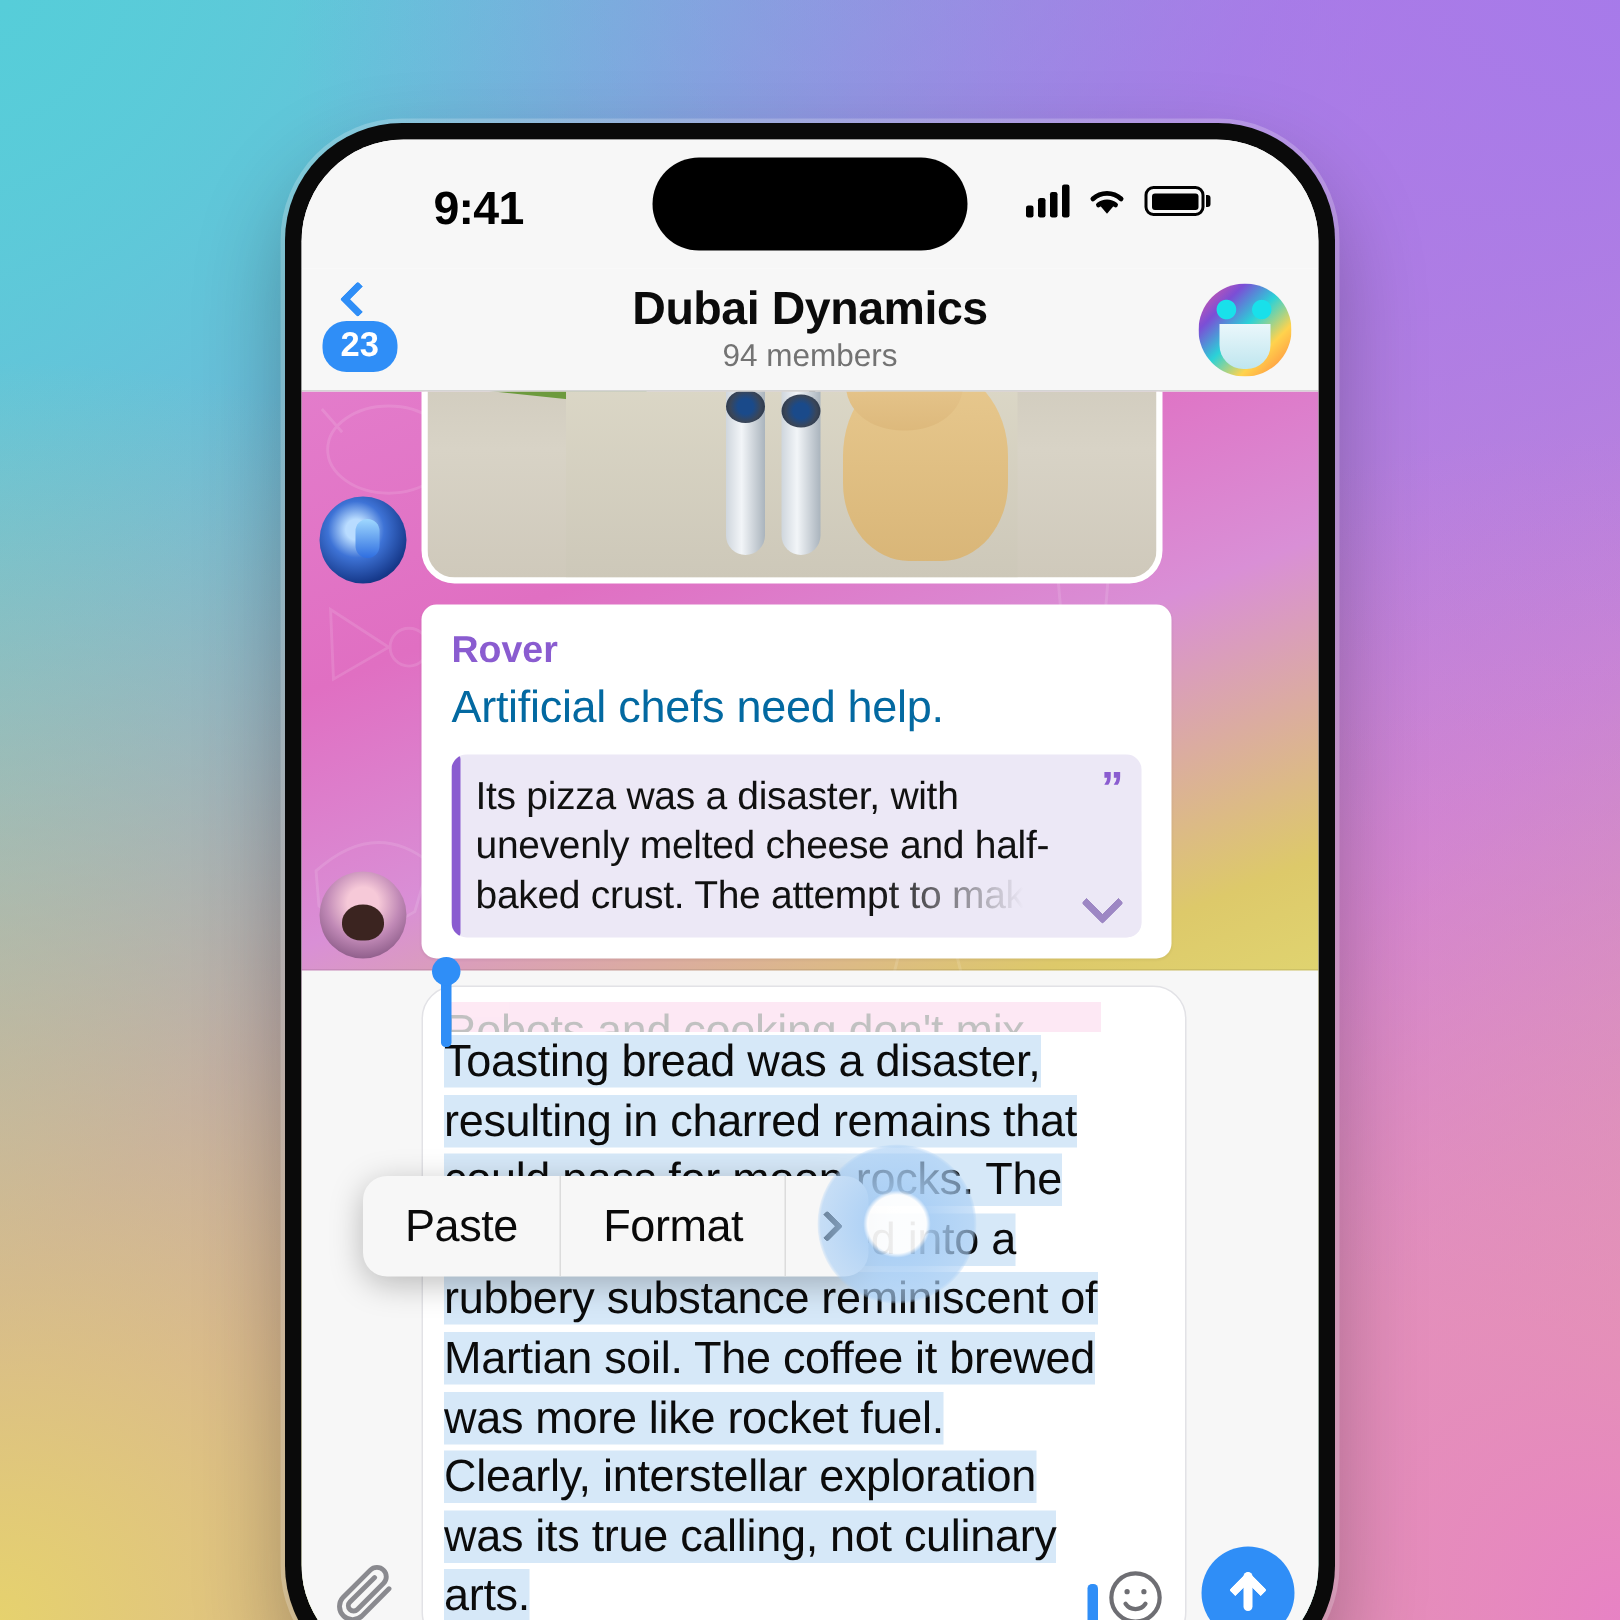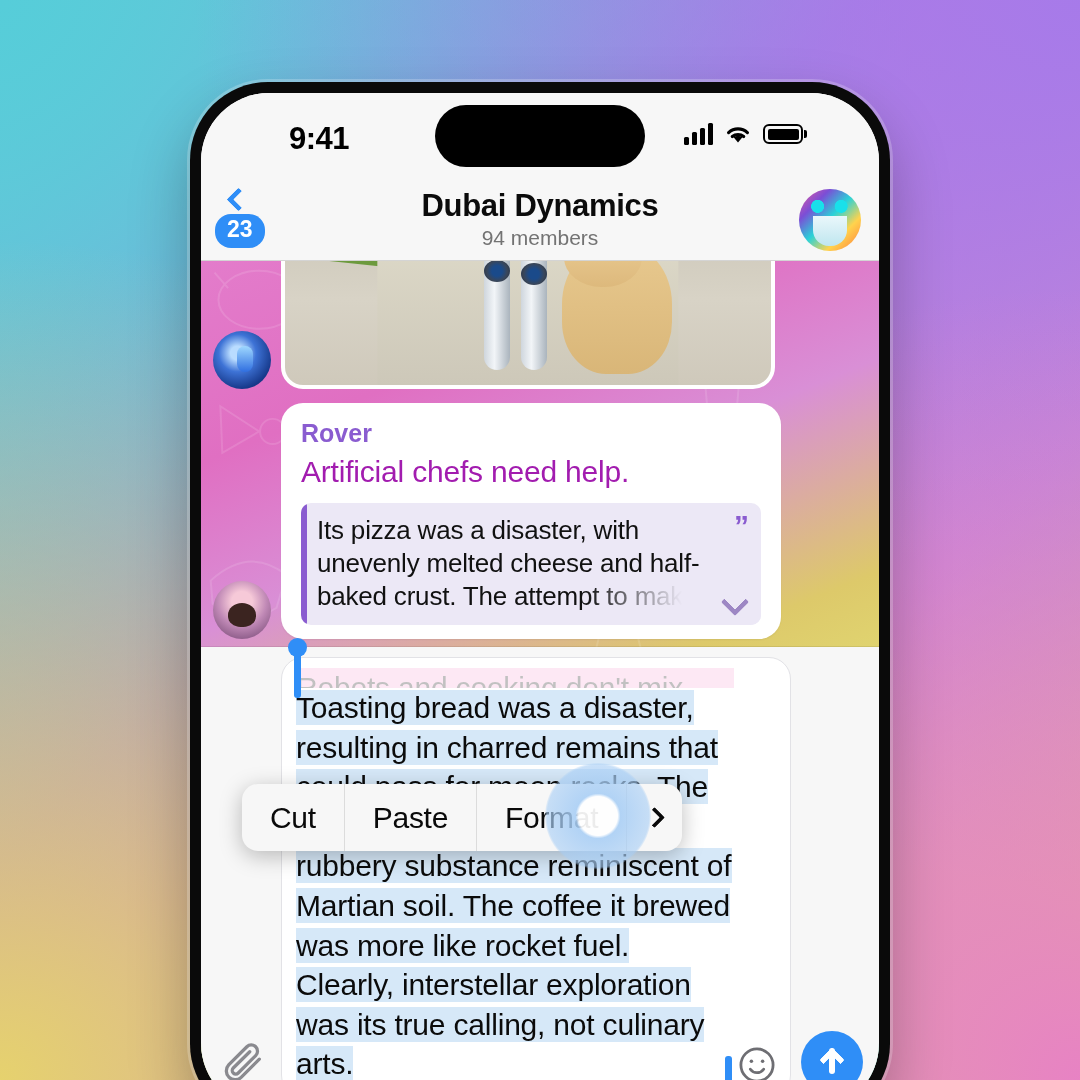--- a/index.html
+++ b/index.html
@@ -124,25 +124,25 @@
   .ph-knee{position:absolute;width:26px;height:22px;border-radius:50%;
     background:radial-gradient(circle,#1a4a8a 0 30%,#39465a 60%,#222c3a 100%);}
   .ph-dog{position:absolute;left:57%;bottom:6%;width:110px;height:130px;border-radius:46% 46% 40% 40%;
     background:linear-gradient(#e8c98f,#d9b678);}
   .ph-dog-head{position:absolute;left:57.5%;top:16%;width:78px;height:62px;border-radius:48%;
     background:linear-gradient(#eed09a,#ddb97c);}
   .ph-leash{position:absolute;left:53%;top:0;width:4px;height:46%;background:#2b2b2b;transform:rotate(9deg);}
 
   
   .text-bubble{
-    background:#fff;border-radius:22px;padding:16px 20px 14px;max-width:500px;position:relative;
+    background:#fff;border-radius:10px;padding:16px 20px 14px;max-width:500px;position:relative;
     box-shadow:0 1px 2px rgba(0,0,0,.06);
   }
   .sender{ font-size:25px;font-weight:700;color:#8a5cd0;margin-bottom:4px;}
-  .body-text{ font-size:30px;color:#a21caf;line-height:1.3;letter-spacing:-.2px;}
+  .body-text{ font-size:30px;color:#0369a1;line-height:1.3;letter-spacing:-.2px;}
   .quote{
     margin-top:12px;background:#ece8f6;border-radius:10px;padding:11px 16px 12px 16px;
     position:relative;overflow:hidden;
   }
   .quote::before{
     content:"";position:absolute;left:0;top:0;bottom:0;width:6px;background:#8a5cd0;border-radius:4px;
   }
   .quote-mark{
     position:absolute;right:14px;top:8px;color:#8a5cd0;font-size:30px;font-weight:800;
     line-height:1;letter-spacing:-2px;
@@ -319,21 +319,20 @@
             <div class="quote-fade"></div>
             <span class="quote-chev"></span>
           </div>
           <span class="time-stamp">9:41</span>
         </div>
       </div>
 
     </div>
 
     <div class="ctx-menu">
-      <div class="ctx-item">Cut</div>
       <div class="ctx-item">Paste</div>
       <div class="ctx-item">Format</div>
       <div class="ctx-item arrow">
         <span class="chev-right"></span>
       </div>
     </div>
     <div class="tap-blob"></div>
 
     <div class="composer">
       <div class="attach">

